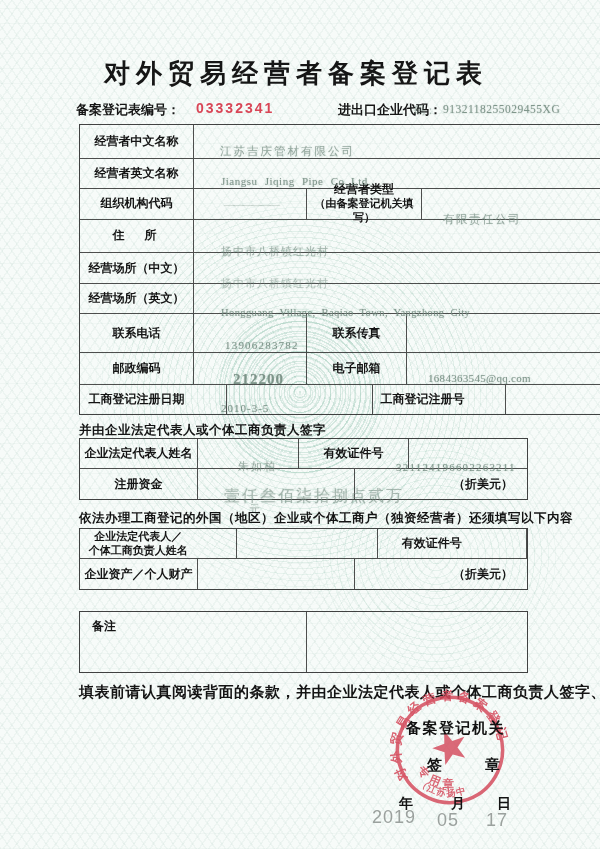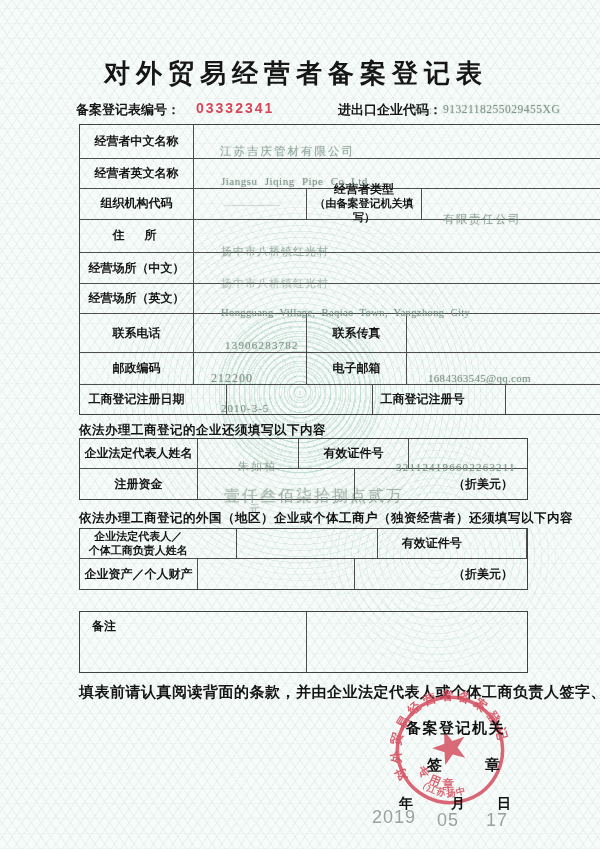--- a/index.html
+++ b/index.html
@@ -110,25 +110,25 @@
   </div>
 
   <span class="typed" style="left:220px;top:144px;font-size:11.5px;letter-spacing:2px;opacity:.8;">江苏吉庆管材有限公司</span>
   <span class="typed" style="left:221px;top:175px;font-size:11px;word-spacing:4px;letter-spacing:.5px;">Jiangsu Jiqing Pipe Co.,Ltd.</span>
   <span class="typed" style="left:224px;top:198px;font-size:11px;letter-spacing:-2px;opacity:.45;">——————</span>
   <span class="typed" style="left:443px;top:212px;font-size:11.5px;letter-spacing:1.5px;opacity:.8;">有限责任公司</span>
   <span class="typed" style="left:221px;top:244px;font-size:11px;letter-spacing:1px;opacity:.7;">扬中市八桥镇红光村</span>
   <span class="typed" style="left:221px;top:276px;font-size:11px;letter-spacing:1px;opacity:.55;">扬中市八桥镇红光村</span>
   <span class="typed" style="left:221px;top:307px;font-size:10.5px;word-spacing:3px;letter-spacing:.4px;">Hongguang Village, Baqiao Town, Yangzhong City</span>
   <span class="typed" style="left:225px;top:339px;font-size:11px;letter-spacing:1.2px;">13906283782</span>
-  <span class="typed" style="left:211px;top:371px;font-size:12px;letter-spacing:1px;">212200</span>
+  <span class="typed" style="left:233px;top:371px;font-size:15px;letter-spacing:1px;font-weight:bold;">212200</span>
   <span class="typed" style="left:428px;top:372px;font-size:11px;letter-spacing:.3px;">1684363545@qq.com</span>
   <span class="typed" style="left:221px;top:402px;font-size:11px;letter-spacing:1px;">2010-3-5</span>
 
-  <span class="sect" style="left:79px;top:422px;">依法办理工商登记的企业还须填写以下内容</span>
+  <span class="sect" style="left:79px;top:422px;">并由企业法定代表人或个体工商负责人签字</span>
   <div class="tbl" style="left:79px;top:438px;width:449px;height:62px;">
     <div class="tr" style="height:30px;">
       <div class="td" style="width:117px;">企业法定代表人姓名</div>
       <div class="td val" style="width:101px;"></div>
       <div class="td" style="width:110px;">有效证件号</div>
       <div class="td val" style="flex:1;"></div>
     </div>
     <div class="tr" style="height:32px;">
       <div class="td" style="width:117px;">注册资金</div>
       <div class="td val" style="width:157px;"></div>

